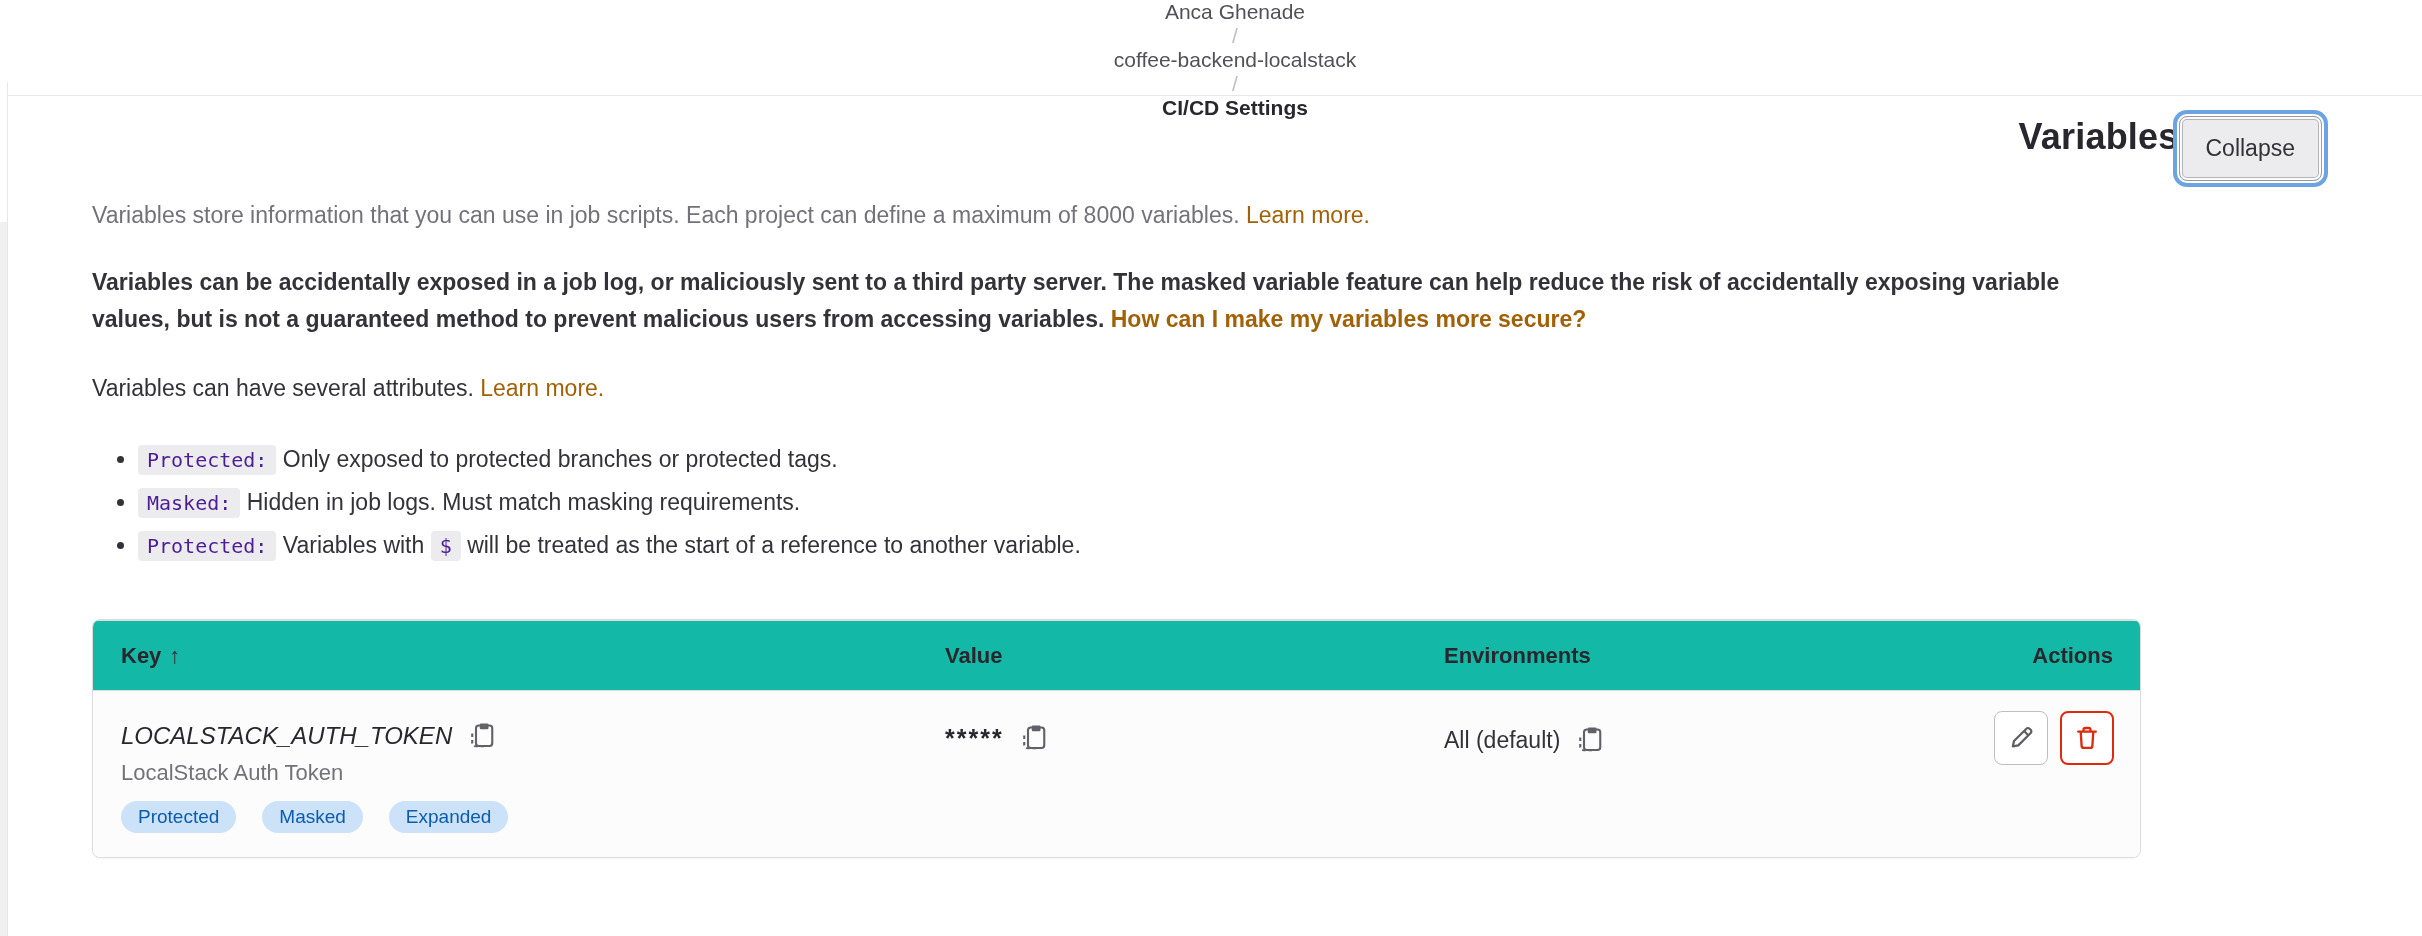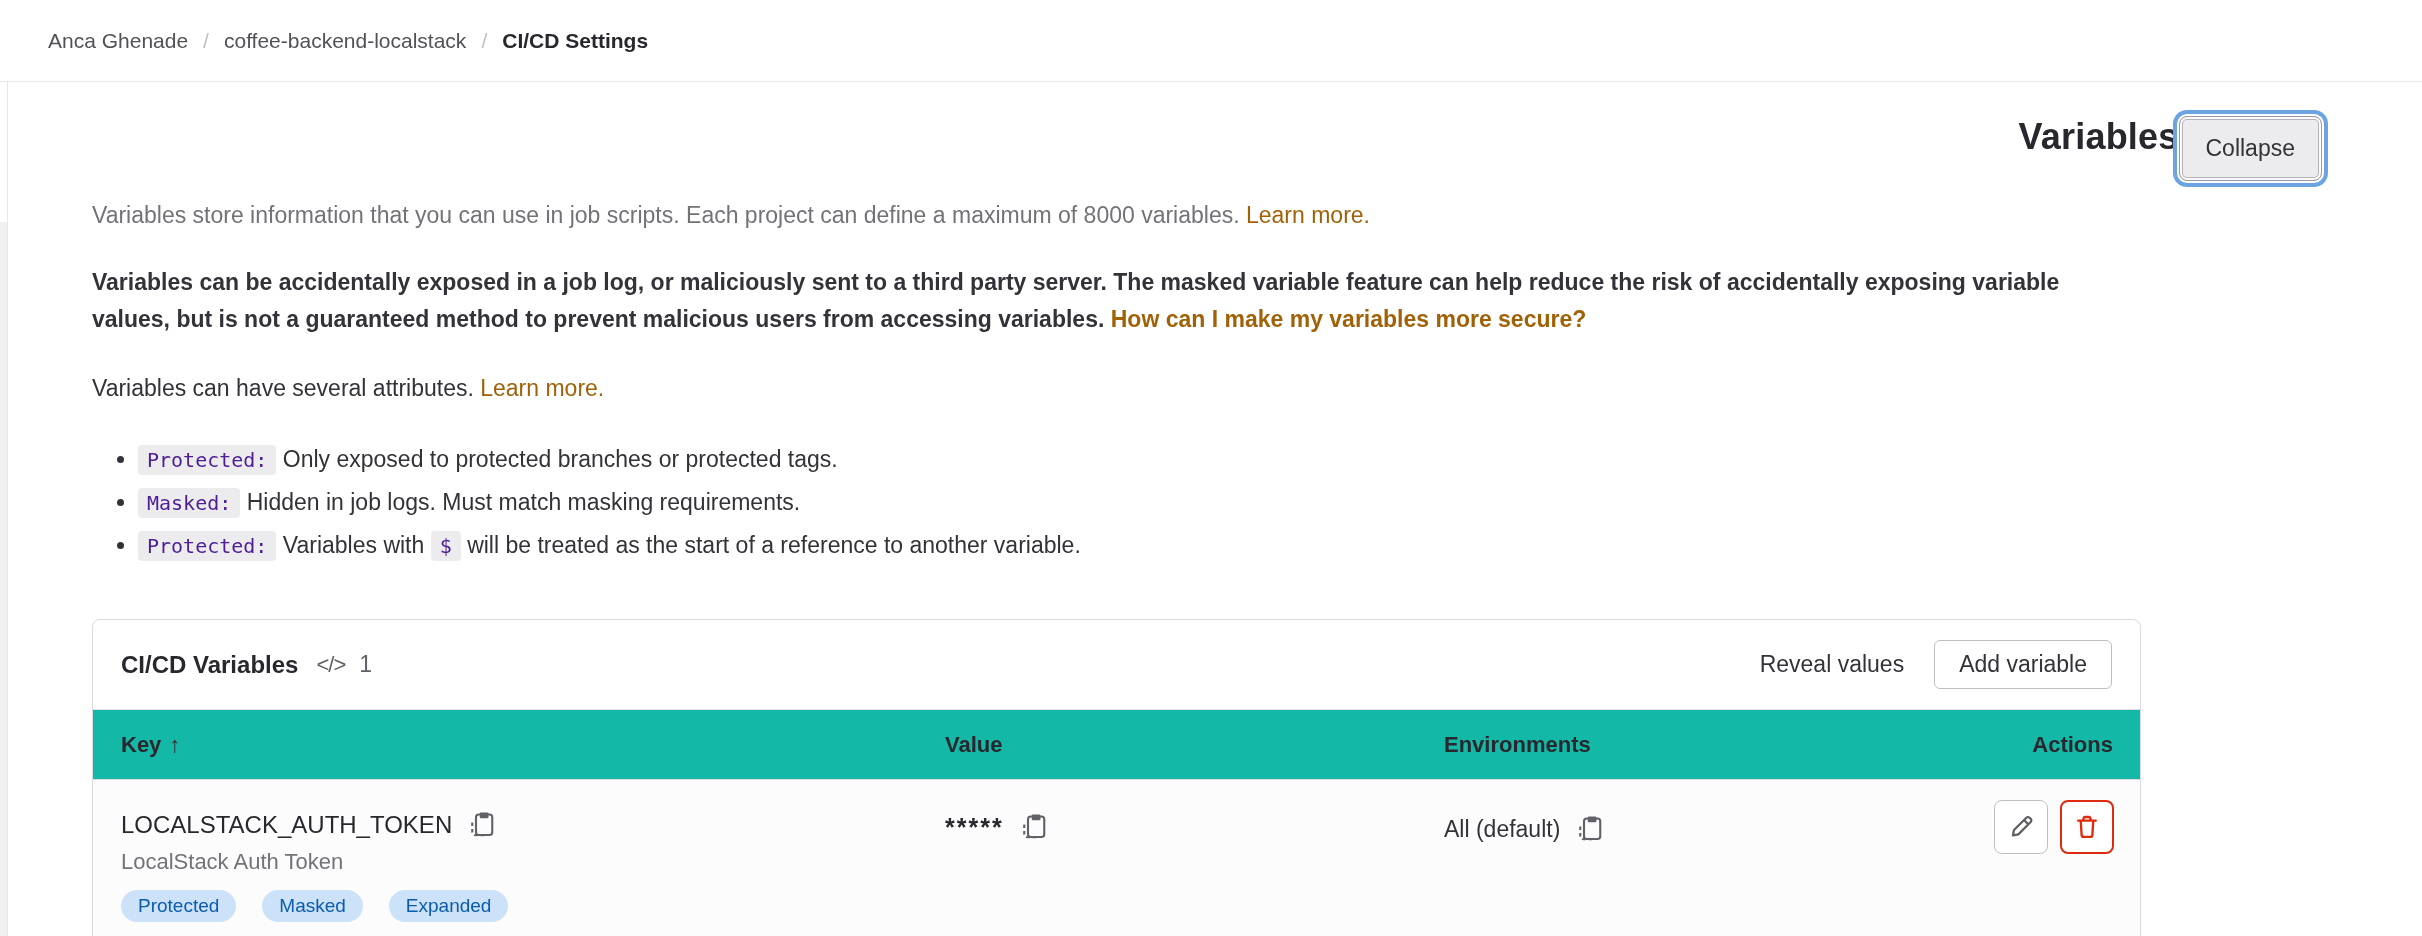--- a/index.html
+++ b/index.html
@@ -1,21 +1,21 @@
 <!DOCTYPE html>
 <html><head>
 <meta charset="utf-8">
 <style>
   * { margin:0; padding:0; box-sizing:border-box; }
   html,body { width:2422px; height:936px; background:#fff; overflow:hidden;
               font-family:"Liberation Sans","DejaVu Sans",sans-serif; color:#333238; }
 
   
-  .topbar { height:82px; display:flex; align-items:center; padding-left:48px;
-            background:#fff; border-bottom:1px solid #e7e7ea; }
+  .topbar { height:96px; display:flex; align-items:center; padding-left:48px;
+            background:#fff; border-bottom:1px solid #e7e7ea;flex-direction:column; }
   .topbar a { text-decoration:none; color:#535158; font-size:21px; cursor:pointer; }
   .topbar .sep { color:#bfbfc3; font-size:21px; margin:0 15px; }
   .topbar .current { color:#28272d; font-size:21px; font-weight:700; }
 
   
   .left-rail { position:absolute; left:0; top:82px; width:8px; height:854px;
                border-right:1px solid #e7e7ea;
                background:linear-gradient(#ffffff 0 140px, #f0f0f1 140px 100%); }
 
   
@@ -56,21 +56,21 @@
 
   table.vars { width:100%; border-collapse:collapse; table-layout:fixed; }
   thead th { background:#14b8a6; border-top:1px solid #dcdcde; border-bottom:1px solid #dcdcde;
              height:70px; font-size:22px; font-weight:700; color:#28272d; text-align:left; }
   thead th.col-key { padding-left:28px; }
   thead th.col-actions { text-align:right; padding-right:27px; }
   .sort-arrow { font-size:22px; color:#333238; margin-left:8px; font-weight:400; }
   tbody { background:#fcfcfd; }
   tbody td { vertical-align:top; }
   td.cell-key { padding:30px 0 24px 28px; }
-  .key-line { display:flex; align-items:center; gap:14px; }
+  .key-line { display:flex; align-items:center; gap:14px;font-style:italic; }
   .key-text { font-size:24px; color:#28272d; }
   .desc { margin-top:9px; font-size:22px; color:#737278; }
   .badges { margin-top:15px; display:flex; gap:26px; }
   .badge { display:inline-flex; align-items:center; font-size:19px; color:#0b5cad;
            background:#cbe2f9; border-radius:999px; padding:5px 17px; }
   td.cell-value { padding-top:32px; }
   .value-line, .env-line { display:flex; align-items:center; gap:14px; }
   .masked-value { font-size:25px; font-weight:700; letter-spacing:2px; color:#28272d; }
   td.cell-env { padding-top:34px; }
   .env-text { font-size:23px; color:#333238; }
@@ -110,31 +110,20 @@
 
     <p class="attrs"><span>Variables can have several attributes.</span> <a class="link">Learn more.</a></p>
 
     <ul class="attr-list">
       <li><code class="chip">Protected:</code> <span>Only exposed to protected branches or protected tags.</span></li>
       <li><code class="chip">Masked:</code> <span>Hidden in job logs. Must match masking requirements.</span></li>
       <li><code class="chip">Protected:</code> <span>Variables with</span> <code class="chip">$</code> <span>will be treated as the start of a reference to another variable.</span></li>
     </ul>
 
     <section class="card">
-      <div class="card-header">
-        <div class="card-title-wrap">
-          <h2>CI/CD Variables</h2>
-          <span class="code-glyph">&lt;/&gt;</span>
-          <span class="count">1</span>
-        </div>
-        <div class="card-actions">
-          <button class="btn-tertiary">Reveal values</button>
-          <button class="btn-secondary">Add variable</button>
-        </div>
-      </div>
 
       <table class="vars">
         <colgroup>
             <col style="width:852px">
             <col style="width:499px">
             <col style="width:450px">
             <col>
           </colgroup>
         <thead>
           <tr>

